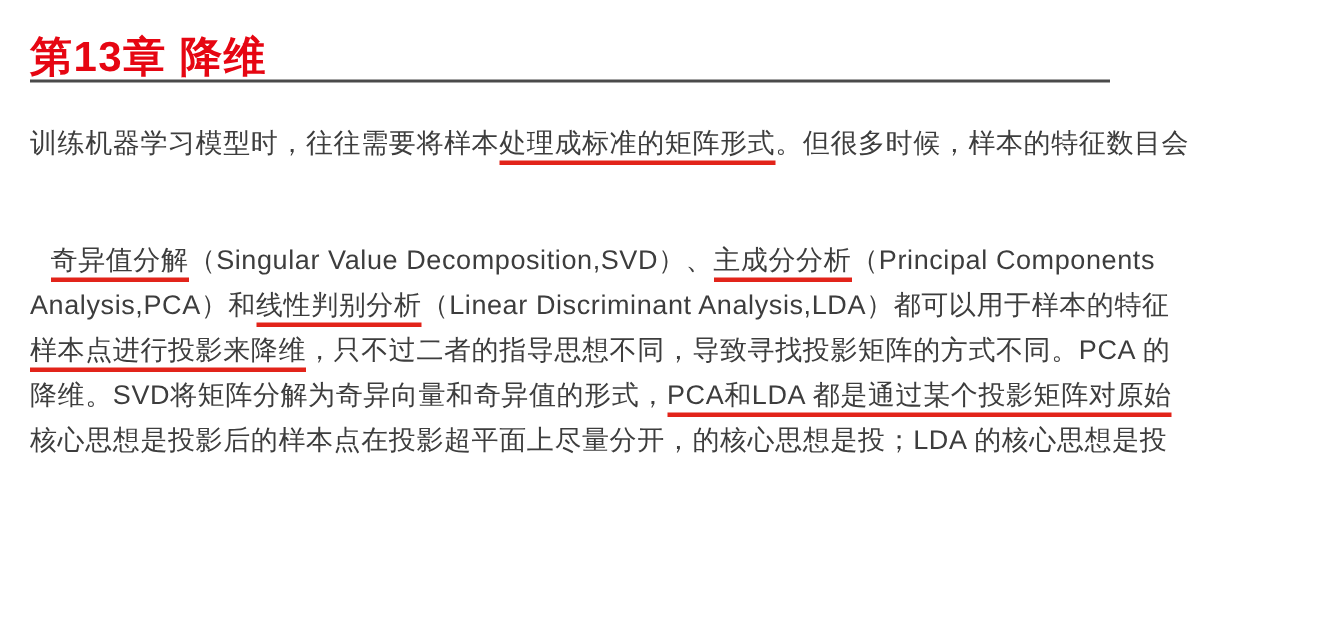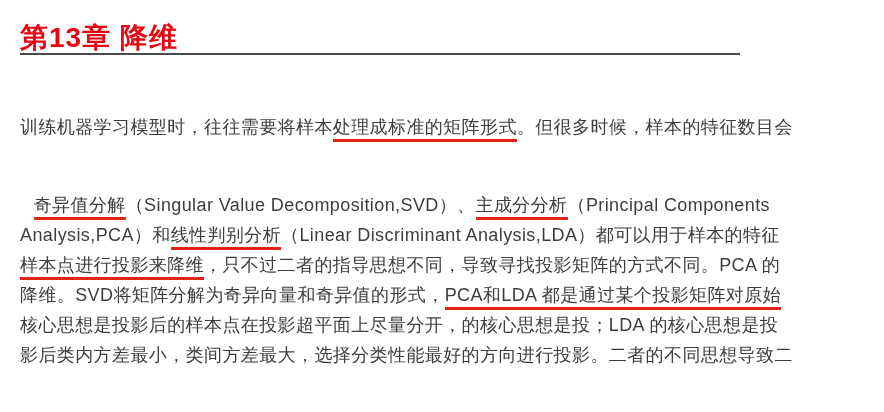--- a/index.html
+++ b/index.html
@@ -34,21 +34,20 @@
     left: 20px;
     top: 53px;
     width: 720px;
     height: 2px;
     background: var(--rule-color, #4a4a4a);
   }
   .para {
     position: absolute;
     left: 20px;
     width: 750px;
-    margin-top: 32px;
   }
   .para-1 { top: 80px; }
   .para-2 { top: 158px; text-align: right; }
   .text-line {
     height: 30px;
     line-height: 30px;
     white-space: nowrap;
     font-size: 18px;
     letter-spacing: 0.4px;
     color: var(--body-text, #3d3d3d);
@@ -85,18 +84,15 @@
     </div>
     <div class="text-line">
       <span class="redline">样本点进行投影来降维</span><span>，只不过二者的指导思想不同，导致寻找投影矩阵的方式不同。PCA 的</span>
     </div>
     <div class="text-line">
       <span>降维。SVD将矩阵分解为奇异向量和奇异值的形式，</span><span class="redline">PCA和LDA 都是通过某个投影矩阵对原始</span>
     </div>
     <div class="text-line">
       <span>核心思想是投影后的样本点在投影超平面上尽量分开，的核心思想是投；LDA 的核心思想是投</span>
     </div>
-    <div class="text-line">
-      <span>影后类内方差最小，类间方差最大，选择分类性能最好的方向进行投影。二者的不同思想导致二</span>
-    </div>
   </div>
 
 </div>
 
 </body></html>

